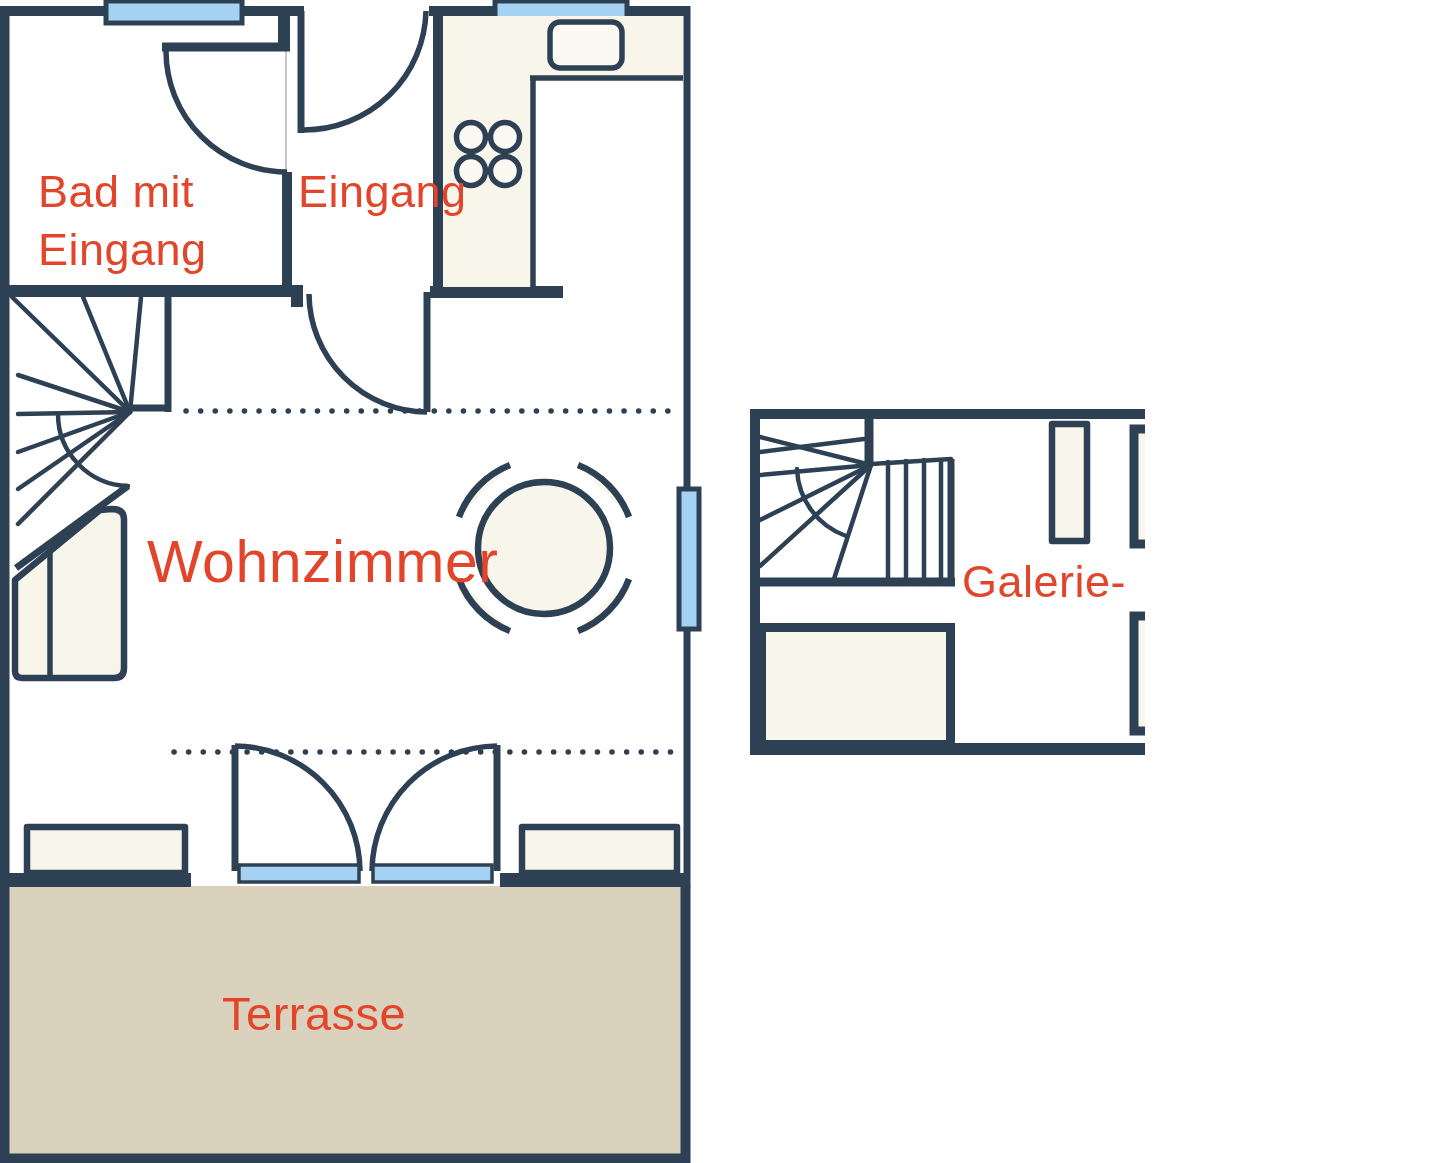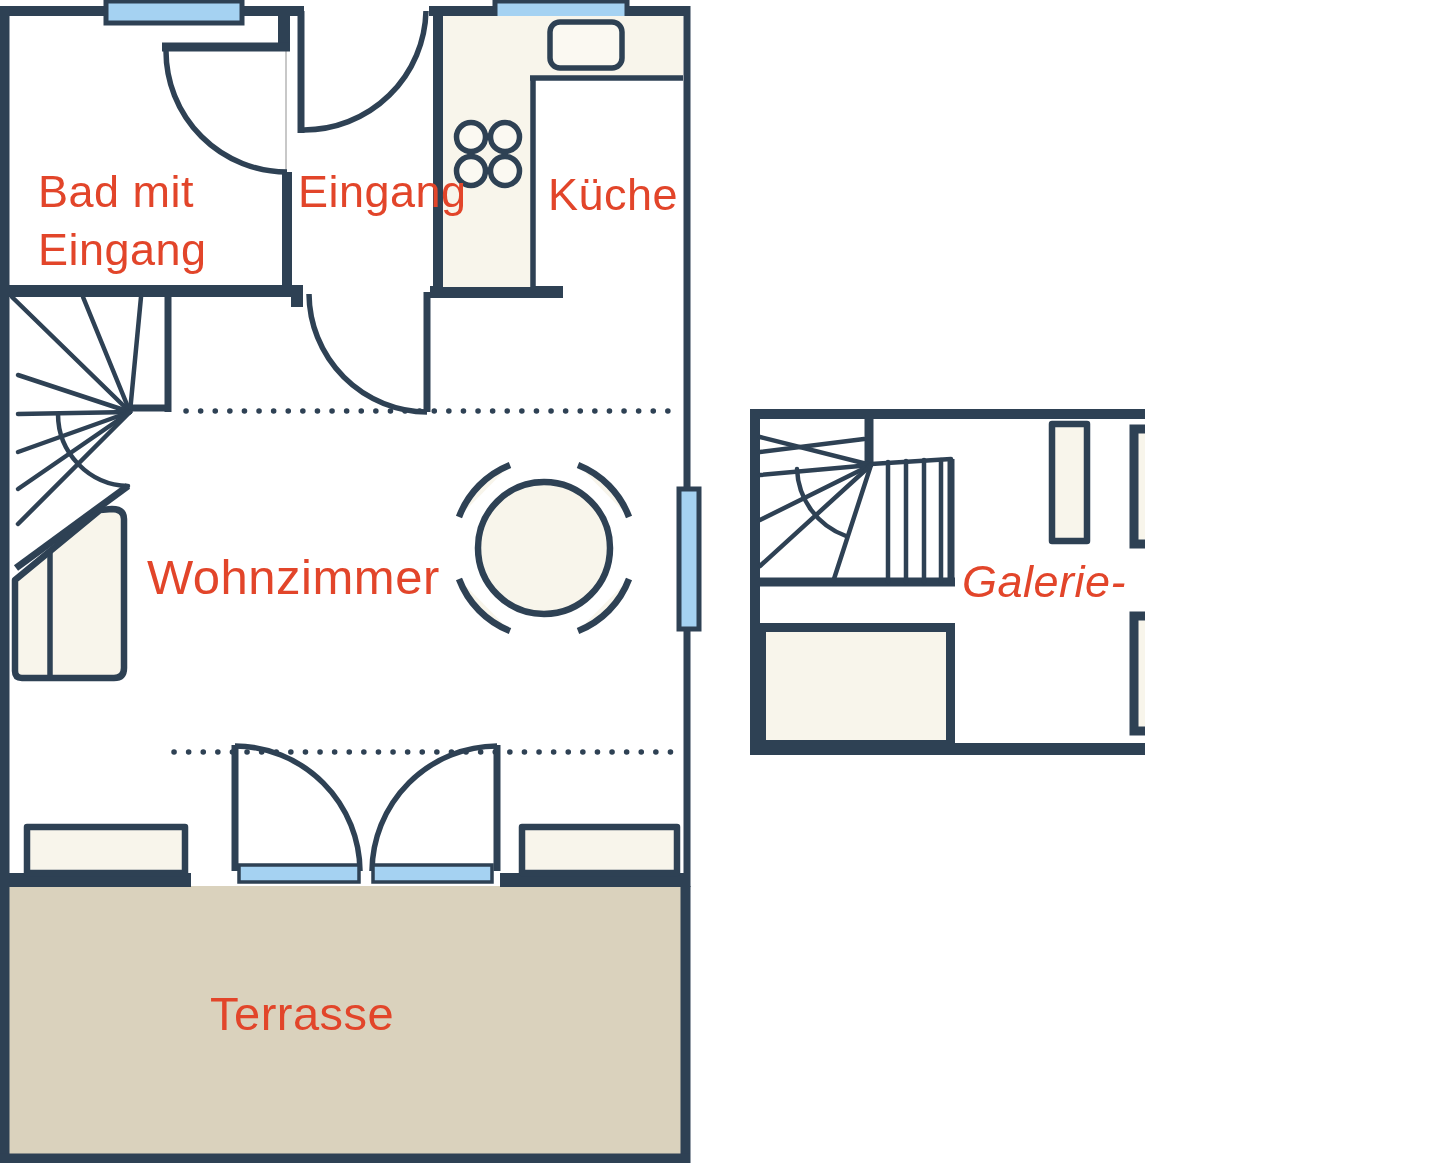--- a/index.html
+++ b/index.html
@@ -22,21 +22,21 @@
   .pane      {fill:#a5d2f2;stroke:#2e4154;stroke-width:3.5;}
   .dots      {stroke:#2e4154;stroke-width:5.5;fill:none;stroke-dasharray:0.1 14.5;stroke-linecap:round;}
   .solidfill {fill:#2e4154;stroke:none;}
   .creamfill {fill:#f8f5eb;stroke:none;}
   .fixture   {fill:#fbf9f2;stroke:#2e4154;stroke-width:5.5;}
 
   
   .room-label{position:absolute;color:#e2452a;font-size:45px;font-weight:300;
               letter-spacing:0.5px;line-height:58px;white-space:nowrap;}
   .room-label span{display:block;}
-  .lbl-gallery{line-height:67px;font-style:italic;}
+  .lbl-gallery{line-height:67px;}
 </style>
 </head>
 <body>
 
 <div class="canvas">
 
 <svg width="1445" height="1163" viewBox="0 0 1445 1163">
 
   <g>
 
@@ -187,29 +187,26 @@
 
 <div class="room-label" style="left:38px;top:163px;">
   <span>Bad mit</span>
   <span>Eingang</span>
 </div>
 
 <div class="room-label" style="left:286px;top:163px;margin-left:12px;">
   <span>Eingang</span>
 </div>
 
-<div class="room-label" style="left:548px;top:166px;">
-  <span>Küche</span>
-</div>
-
-<div class="room-label" style="left:147px;top:548px;font-size:49px;">
+
+<div class="room-label" style="left:147px;top:533px;font-size:59px;">
   <span>Wohnzimmer</span>
 </div>
 
-<div class="room-label" style="left:210px;top:985px;font-size:47px;">
+<div class="room-label" style="left:222px;top:985px;font-size:47px;">
   <span>Terrasse</span>
 </div>
 
 <div class="room-label lbl-gallery" style="left:962px;top:548px;">
   <span>Galerie-</span>
 </div>
 
 </div>
 
 </body></html>

